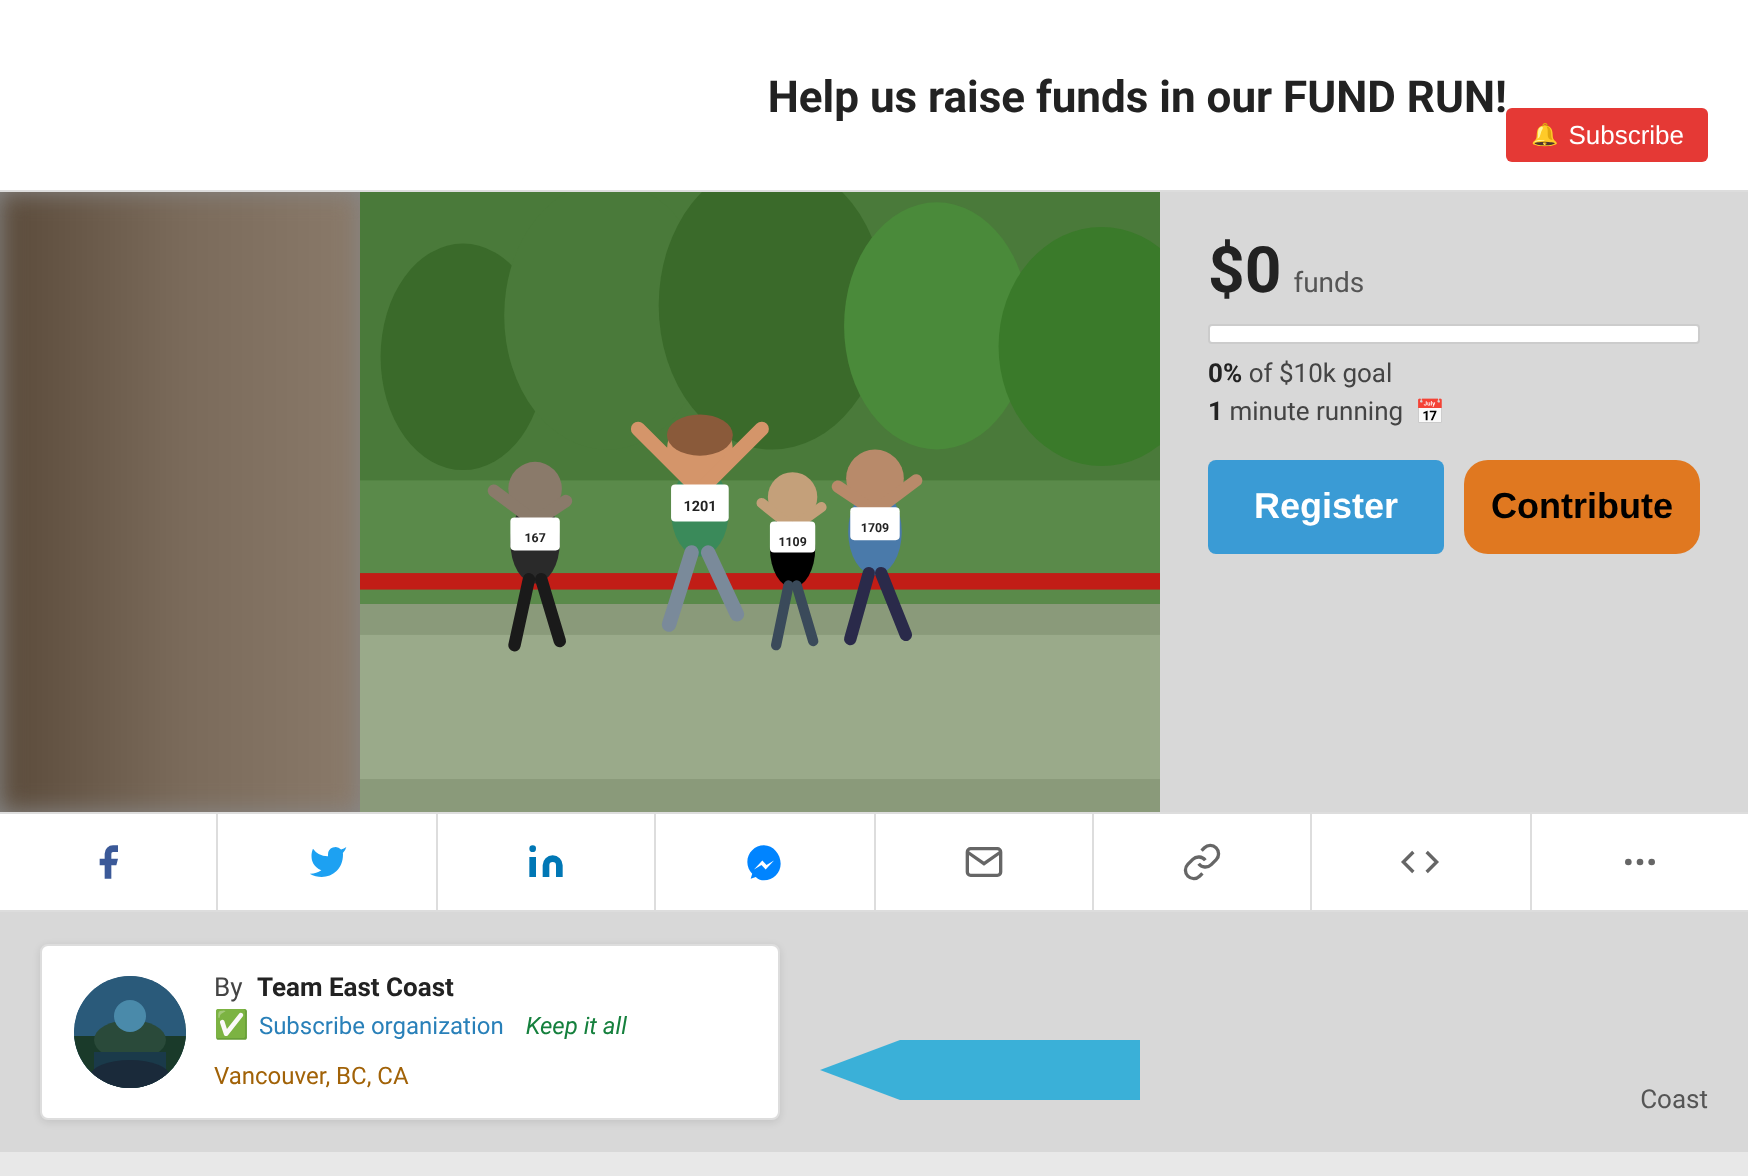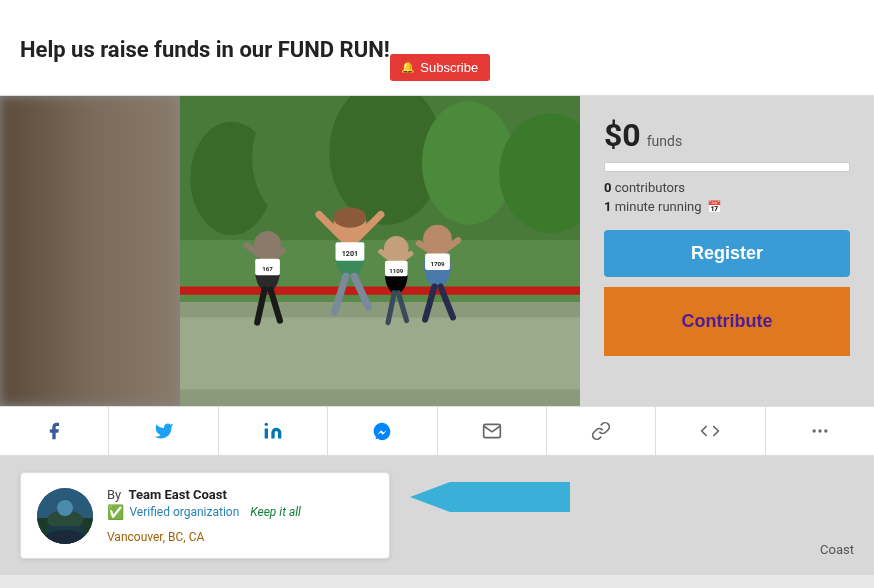--- a/index.html
+++ b/index.html
@@ -15,21 +15,21 @@
       width: 874px;
       background: #e8e8e8;
     }
 
     
     .header {
       background: #fff;
       padding: 18px 20px 14px 20px;
       display: flex;
       align-items: center;
-      justify-content: flex-start;
+      justify-content: flex-end;
       border-bottom: 1px solid #ddd;
     }
     .header-title {
       font-size: 22px;
       font-weight: 700;
       color: #222;
     }
     .subscribe-btn {
       background: #e53935;
       color: #fff;
@@ -148,43 +148,43 @@
       font-weight: 700;
       color: #222;
     }
     .stat-line .calendar-icon {
       font-size: 12px;
       margin-left: 3px;
     }
     .action-buttons {
       margin-top: 16px;
       display: flex;
-      flex-direction: column;
+      flex-direction: row;
       gap: 10px;
     }
     .register-btn {
       background: #3a9bd5;
       color: #fff;
       border: none;
       padding: 13px;
       font-size: 18px;
       font-weight: 600;
       border-radius: 4px;
       cursor: pointer;
       text-align: center;
       width: 100%;
     }
     .contribute-btn {
       background: #e07820;
-      color: #4c1d95;
+      color: #000000;
       border: none;
-      padding: 24px;
+      padding: 13px;
       font-size: 18px;
       font-weight: 600;
-      border-radius: 0;
+      border-radius: 12px;
       cursor: pointer;
       text-align: center;
       width: 100%;
     }
 
     
     .social-bar {
       background: #fff;
       display: flex;
       border-top: 1px solid #ddd;
@@ -203,21 +203,21 @@
     }
     .social-item:last-child {
       border-right: none;
     }
 
     
     .footer-section {
       background: #d8d8d8;
       padding: 16px 20px;
       display: flex;
-      align-items: flex-start;
+      align-items: flex-end;
       position: relative;
       min-height: 90px;
     }
     .org-card {
       background: #fff;
       border: 1px solid #ddd;
       border-radius: 4px;
       padding: 14px 16px;
       display: flex;
       align-items: center;
@@ -387,22 +387,22 @@
       <div class="amount-raised">
         <span class="amount-value">$0</span>
         <span class="amount-label">funds</span>
       </div>
 
       <div class="progress-bar-container">
         <div class="progress-bar-fill"></div>
       </div>
 
       <div class="stat-line">
-        <strong>0</strong>
-        <span> contributors</span>
+        <strong>0%</strong>
+        <span> of $10k goal</span>
       </div>
       <div class="stat-line">
         <strong>1</strong>
         <span> minute running </span>
         <span class="calendar-icon">📅</span>
       </div>
 
       <div class="action-buttons">
         <button class="register-btn">Register</button>
         <button class="contribute-btn">Contribute</button>
@@ -473,21 +473,21 @@
           <ellipse cx="28" cy="50" rx="20" ry="8" fill="#1a2a3a"></ellipse>
         </svg>
       </div>
       <div class="org-info">
         <div class="org-by">
           <span>By</span>
           <span style="font-weight:700;color:#222;margin-left:4px;">Team East Coast</span>
         </div>
         <div class="org-verified">
           <span class="verified-check">✅</span>
-          <span>Verified organization</span>
+          <span>Subscribe organization</span>
           <span style="margin-left:6px; color:#15803d;" class="keep-it-all">Keep it all</span>
         </div>
         <div class="org-location">Vancouver, BC, CA</div>
       </div>
     </div>
 
     <div class="arrow-container">
       <svg class="arrow-svg" width="160" height="50" viewBox="0 0 160 50" xmlns="http://www.w3.org/2000/svg">
         <polygon points="40,10 160,10 160,40 40,40 0,25" fill="#3ab0d8"></polygon>
       </svg>

